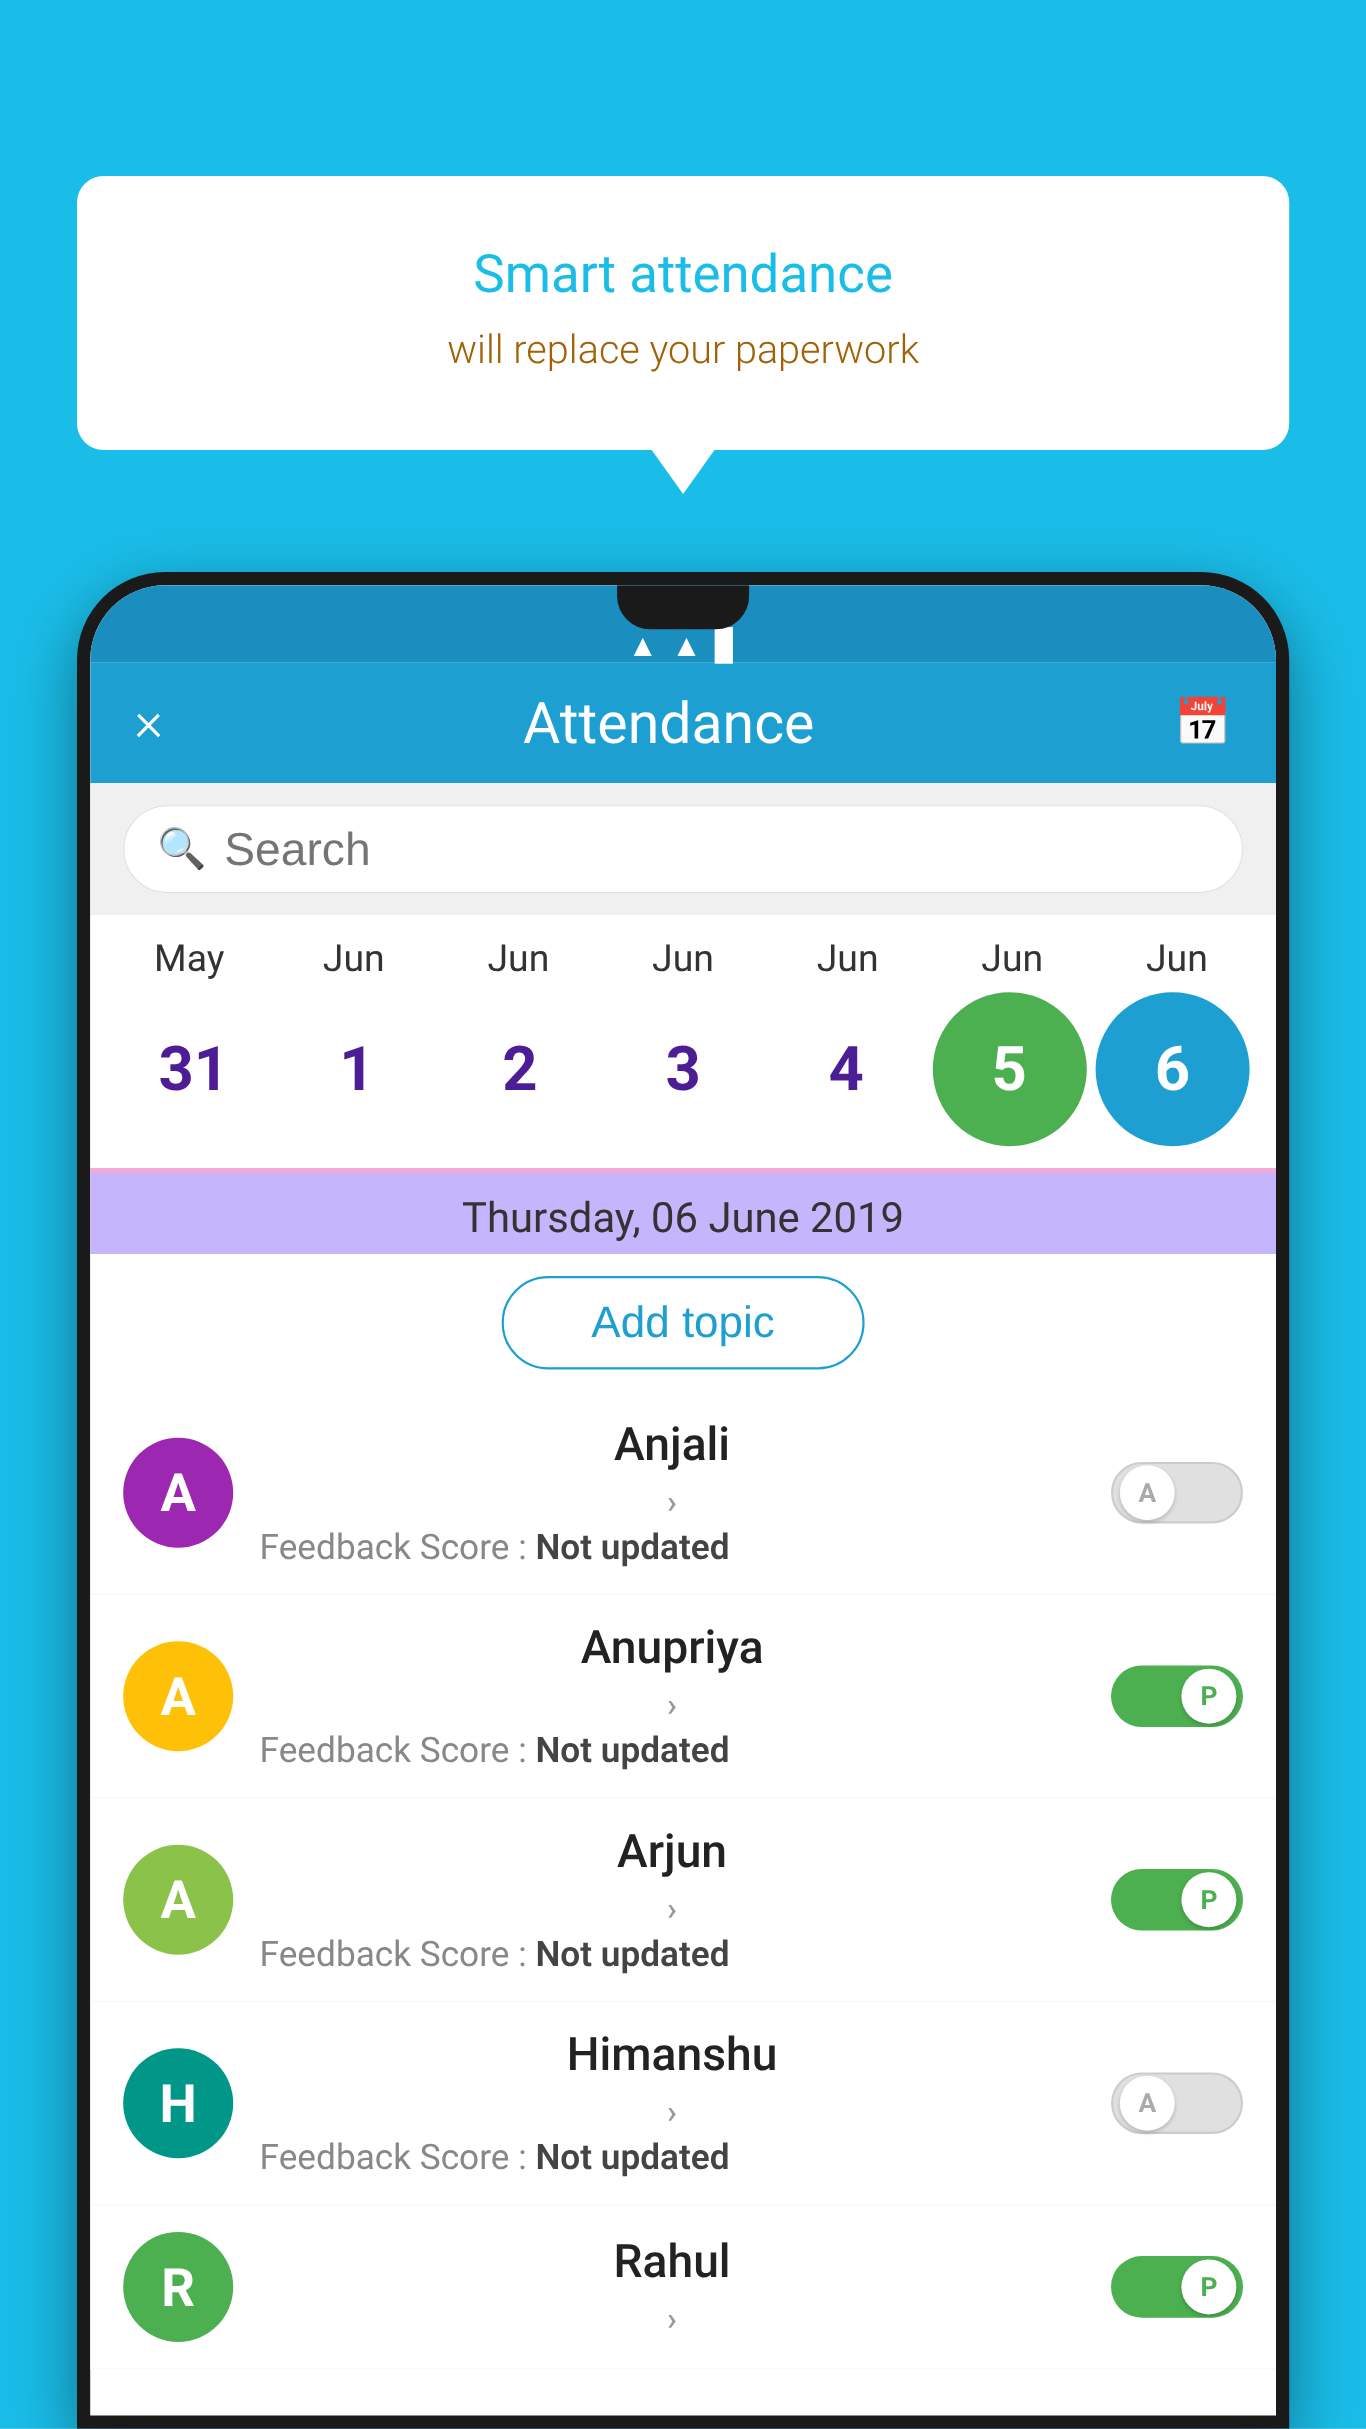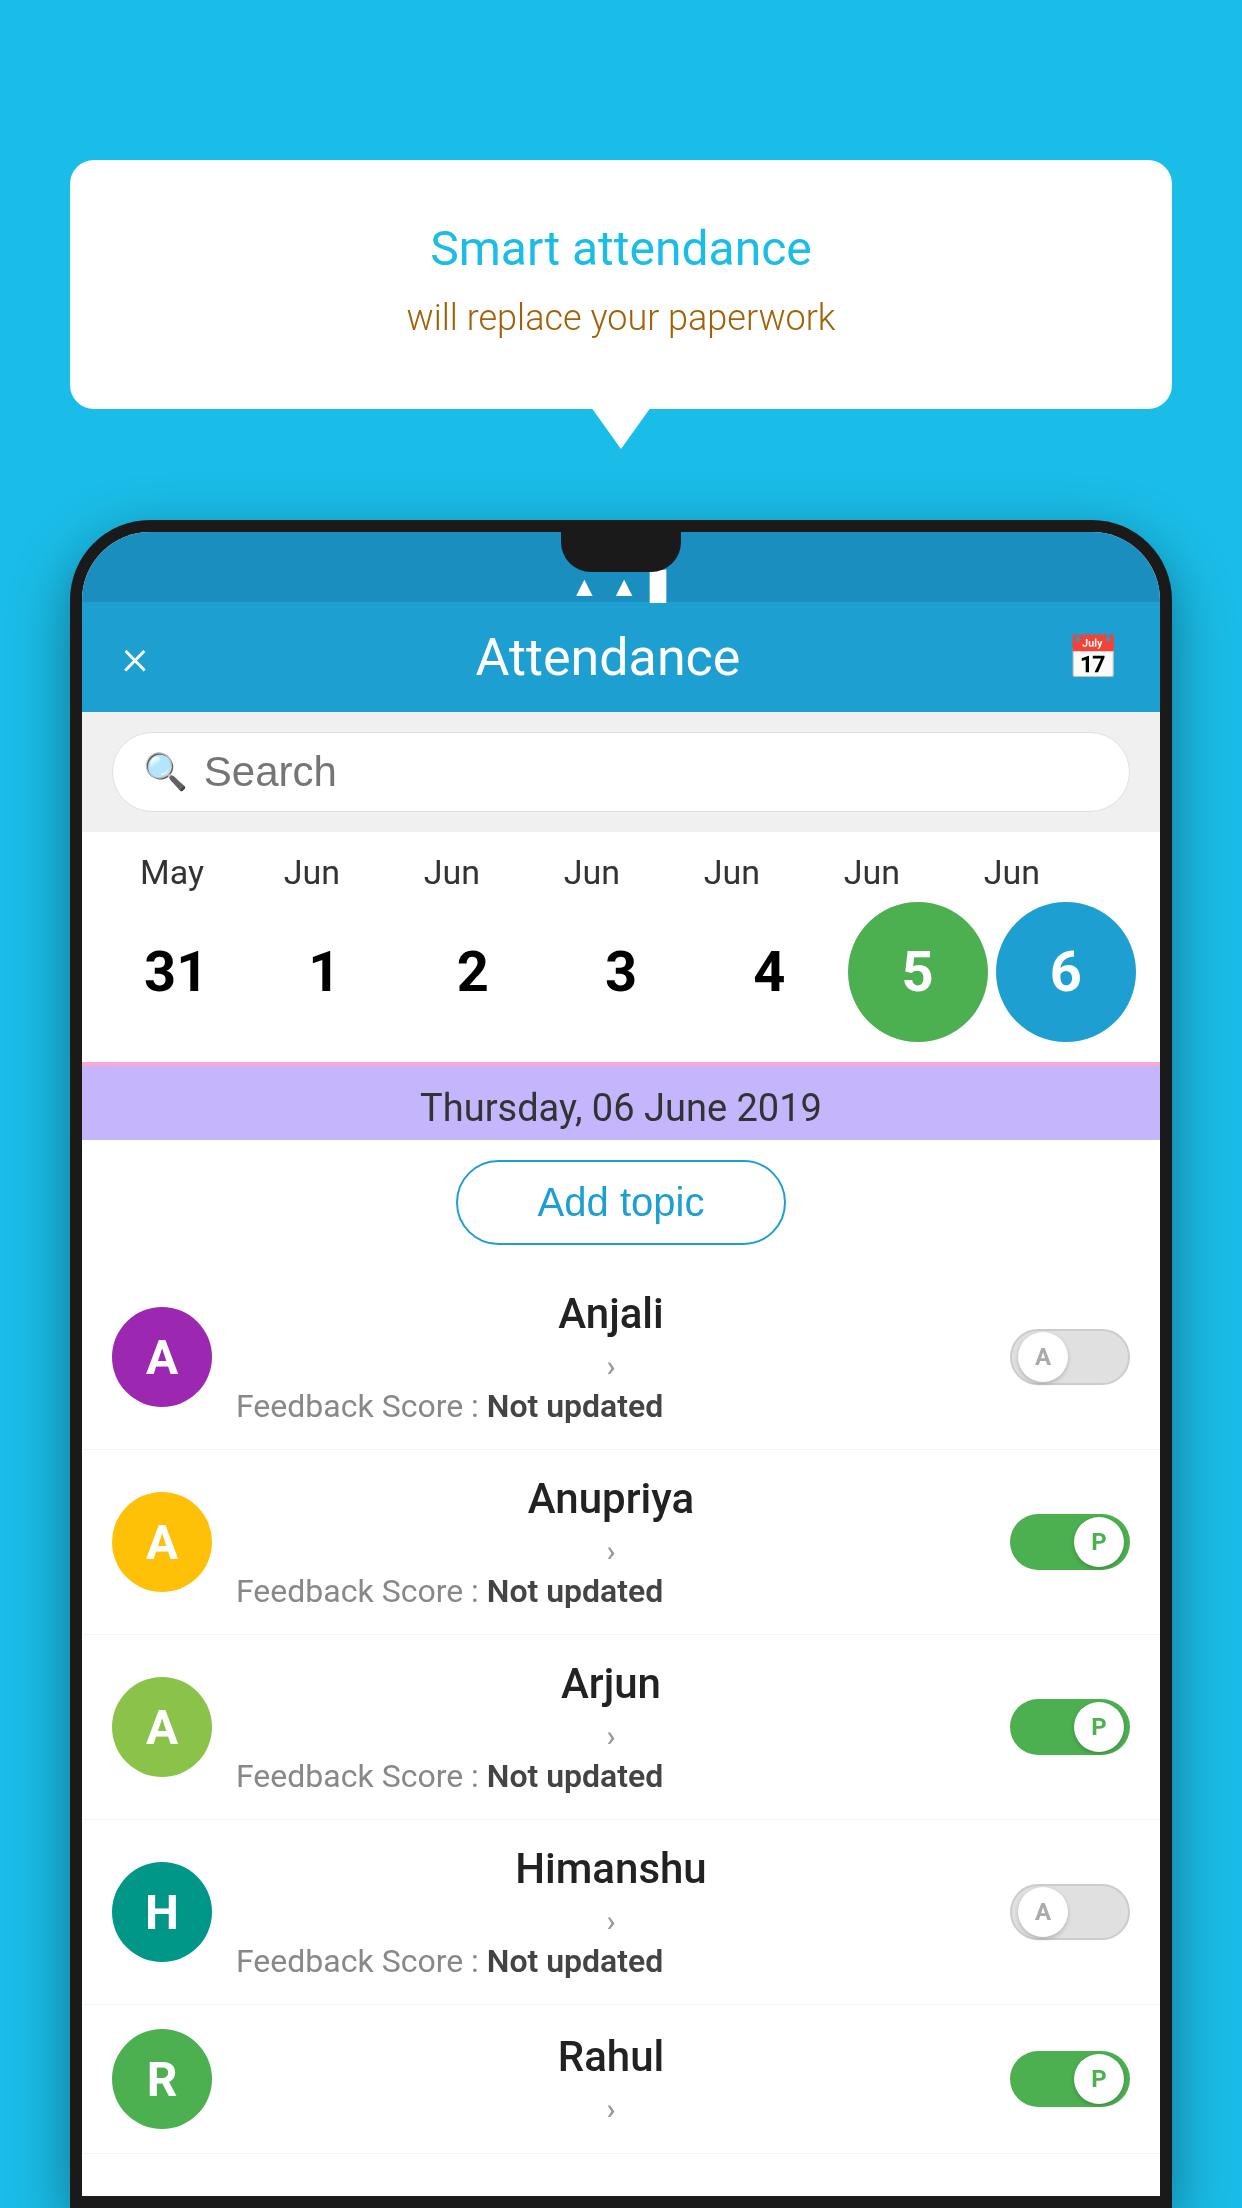--- a/index.html
+++ b/index.html
@@ -175,21 +175,21 @@
     }
 
     
     .calendar-section {
       background: white;
       padding: 20px 0 10px 0;
     }
 
     .calendar-months {
       display: flex;
-      justify-content: flex-start;
+      justify-content: space-between;
       padding: 0 20px;
     }
 
     .calendar-month-label {
       font-size: 34px;
       color: #333;
       text-align: center;
       width: 140px;
     }
 
@@ -201,21 +201,21 @@
     }
 
     .calendar-date {
       width: 140px;
       height: 140px;
       display: flex;
       align-items: center;
       justify-content: center;
       font-size: 56px;
       font-weight: 700;
-      color: #000000;
+      color: #4c1d95;
       cursor: pointer;
     }
 
     .calendar-date.today {
       background: #4CAF50;
       border-radius: 50%;
       color: white;
     }
 
     .calendar-date.selected {

